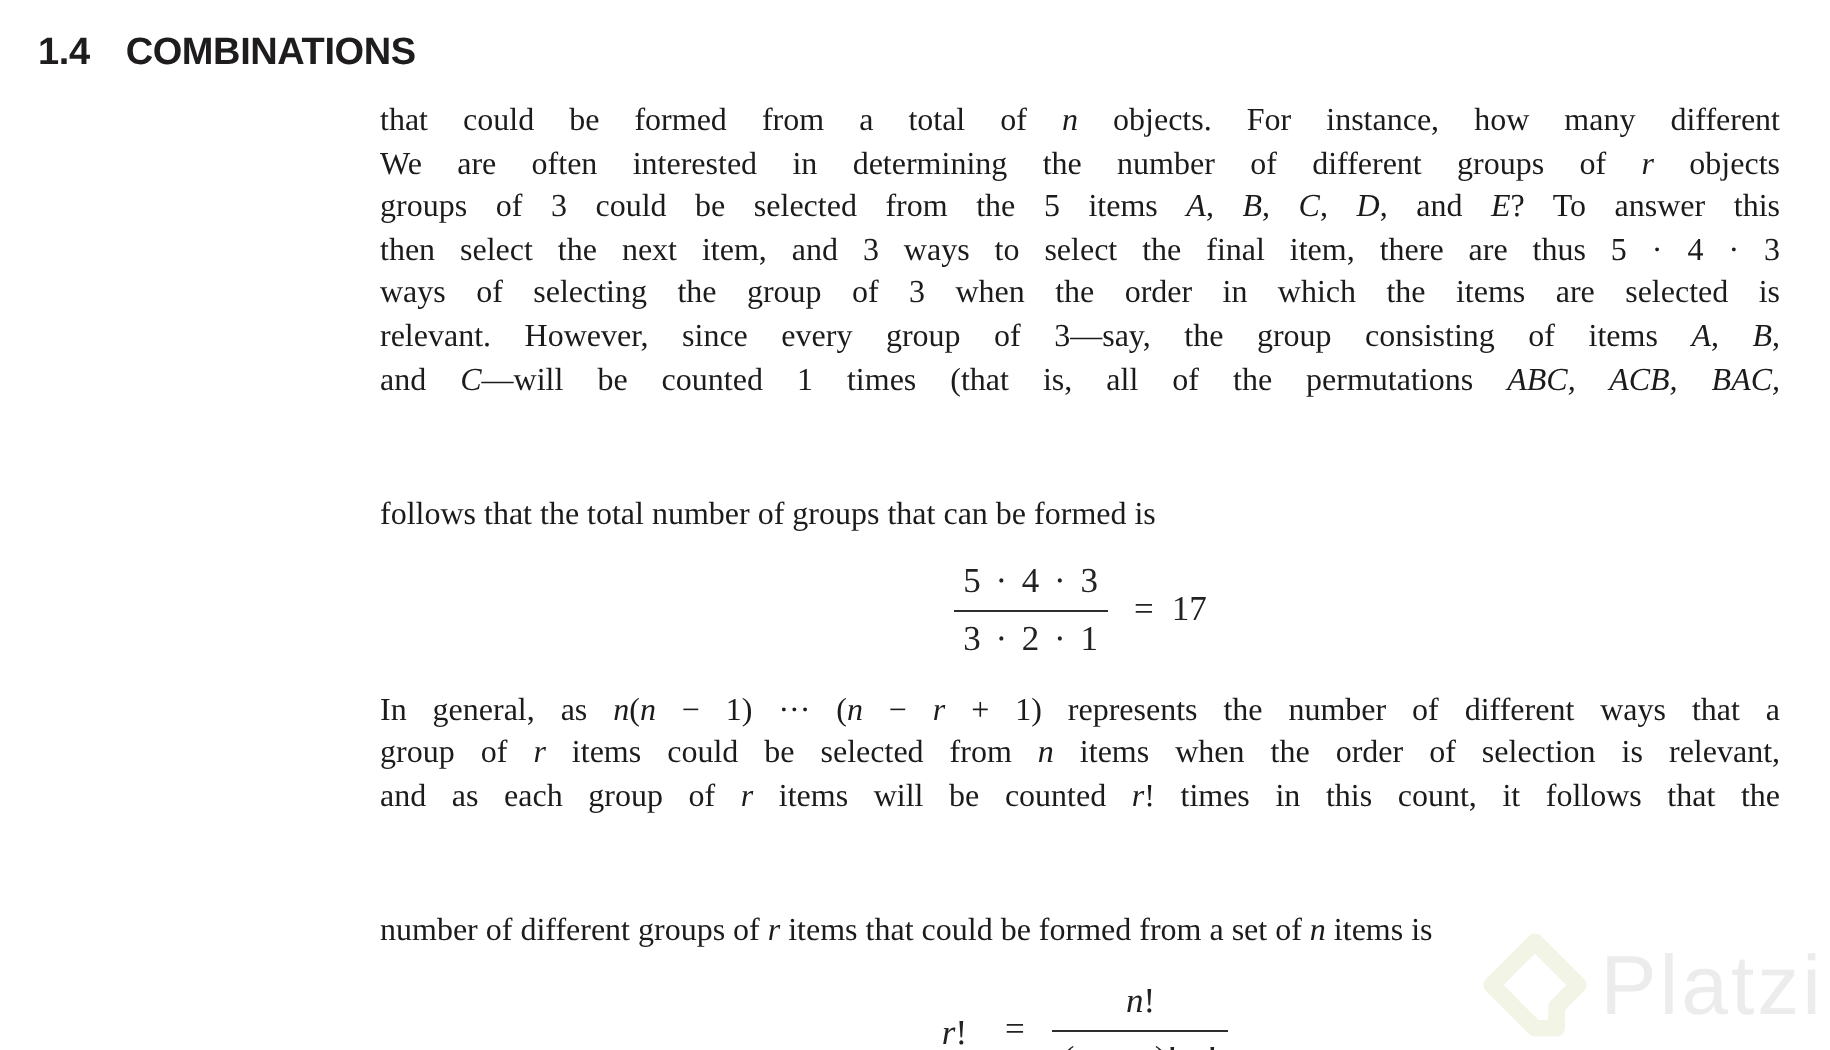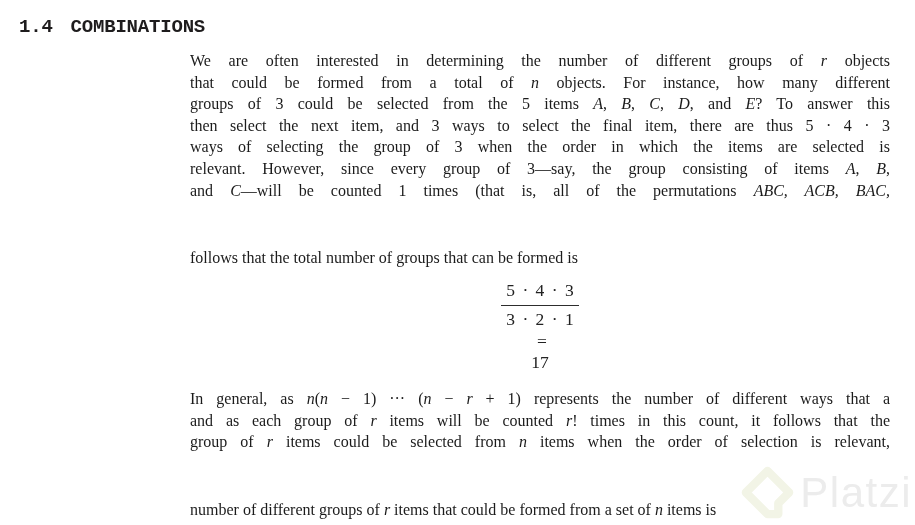--- a/index.html
+++ b/index.html
@@ -17,21 +17,21 @@
     overflow: hidden;
   }
 
   
   .section-header {
     position: absolute;
     left: 19px;
     top: 16px;
     display: flex;
     gap: 18px;
-    font-family: Liberation Mono, monospace;
+    font-family: Liberation Sans, sans-serif;
     font-weight: bold;
     font-size: 19px;
     letter-spacing: -0.2px;
     color: #1e1c1d;
   }
 
   
   .content {
     position: absolute;
     left: 190px;
@@ -47,21 +47,20 @@
   .it { font-style: italic; }
 
   
   .formula-row {
     display: flex;
     justify-content: center;
     align-items: center;
     font-size: 17.5px;
     line-height: 1.25;
     color: #222222;
-    flex-direction: column;
   }
   .formula-row.f1 { margin: 11px 0 14px; }
   .formula-row.f2 { margin-top: 13px; }
   .frac {
     display: inline-flex;
     flex-direction: column;
     align-items: stretch;
   }
   .frac .num {
     text-align: center;
@@ -106,43 +105,43 @@
 <div class="page">
 
   <header class="section-header">
     <span>1.4</span>
     <span>COMBINATIONS</span>
   </header>
 
   <main class="content">
 
     <div class="paragraph">
+        <div class="line"><span>that could be formed from a total of </span><span class="it">n</span><span> objects. For instance, how many different</span></div>
         <div class="line"><span>We are often interested in determining the number of different groups of </span><span class="it">r</span><span> objects</span></div>
-        <div class="line"><span>that could be formed from a total of </span><span class="it">n</span><span> objects. For instance, how many different</span></div>
         <div class="line"><span>groups of 3 could be selected from the 5 items </span><span class="it">A</span><span>, </span><span class="it">B</span><span>, </span><span class="it">C</span><span>, </span><span class="it">D</span><span>, and </span><span class="it">E</span><span>? To answer this</span></div>
         <div class="line"><span>then select the next item, and 3 ways to select the final item, there are thus 5 · 4 · 3</span></div>
         <div class="line"><span>ways of selecting the group of 3 when the order in which the items are selected is</span></div>
         <div class="line"><span>relevant. However, since every group of 3—say, the group consisting of items </span><span class="it">A</span><span>, </span><span class="it">B</span><span>,</span></div>
         <div class="line"><span>and </span><span class="it">C</span><span>—will be counted 1 times (that is, all of the permutations </span><span class="it">ABC, ACB, BAC,</span></div>
         <div class="line last"><span>follows that the total number of groups that can be formed is</span></div>
       </div>
 
     <div class="formula-row f1">
       <span class="frac">
         <span class="num">5 · 4 · 3</span>
         <span class="den">3 · 2 · 1</span>
       </span>
       <span class="eq">=</span>
       <span class="result">17</span>
     </div>
 
     <div class="paragraph">
         <div class="line"><span>In general, as </span><span class="it">n</span><span>(</span><span class="it">n</span><span> − 1) ··· (</span><span class="it">n</span><span> − </span><span class="it">r</span><span> + 1) represents the number of different ways that a</span></div>
+        <div class="line"><span>group of </span><span class="it">r</span><span> items could be selected from </span><span class="it">n</span><span> items when the order of selection is relevant,</span></div>
         <div class="line"><span>and as each group of </span><span class="it">r</span><span> items will be counted </span><span class="it">r</span><span>! times in this count, it follows that the</span></div>
-        <div class="line"><span>group of </span><span class="it">r</span><span> items could be selected from </span><span class="it">n</span><span> items when the order of selection is relevant,</span></div>
         <div class="line last"><span>number of different groups of </span><span class="it">r</span><span> items that could be formed from a set of </span><span class="it">n</span><span> items is</span></div>
       </div>
 
     <div class="formula-row f2">
       <span class="frac">
         <span class="den"><span class="it">r</span><span>!</span></span>
       </span>
       <span class="eq">=</span>
       <span class="frac">
         <span class="num"><span class="it">n</span><span>!</span></span>

